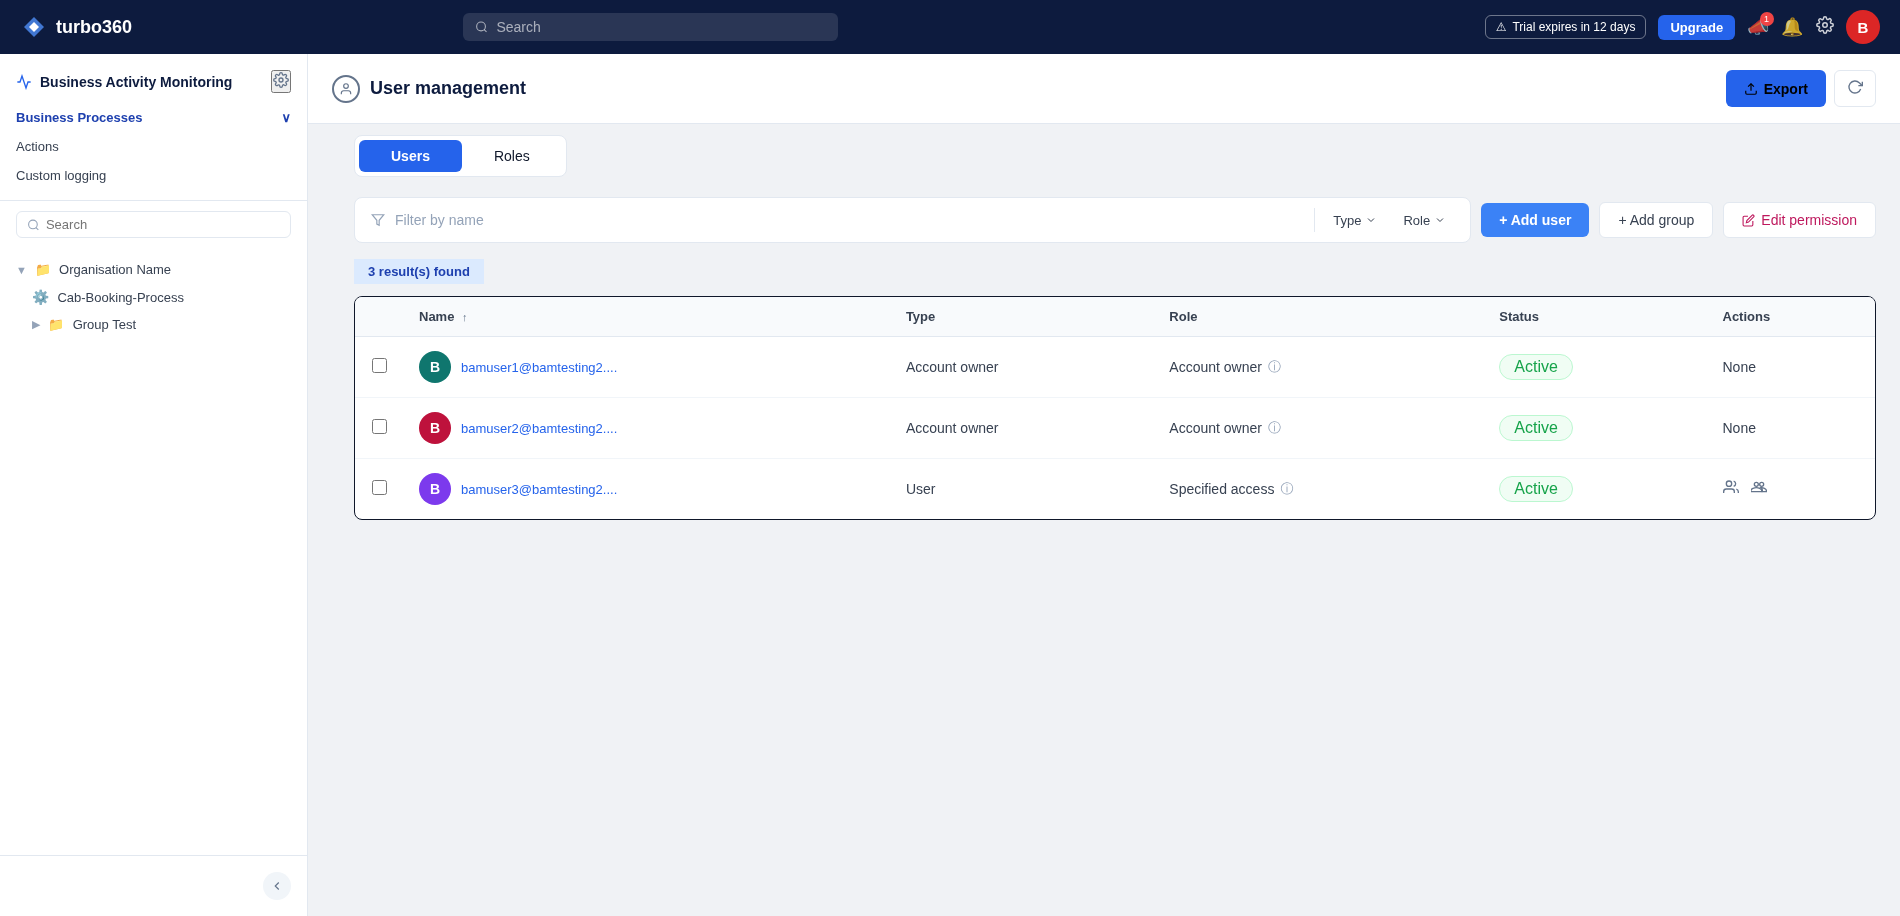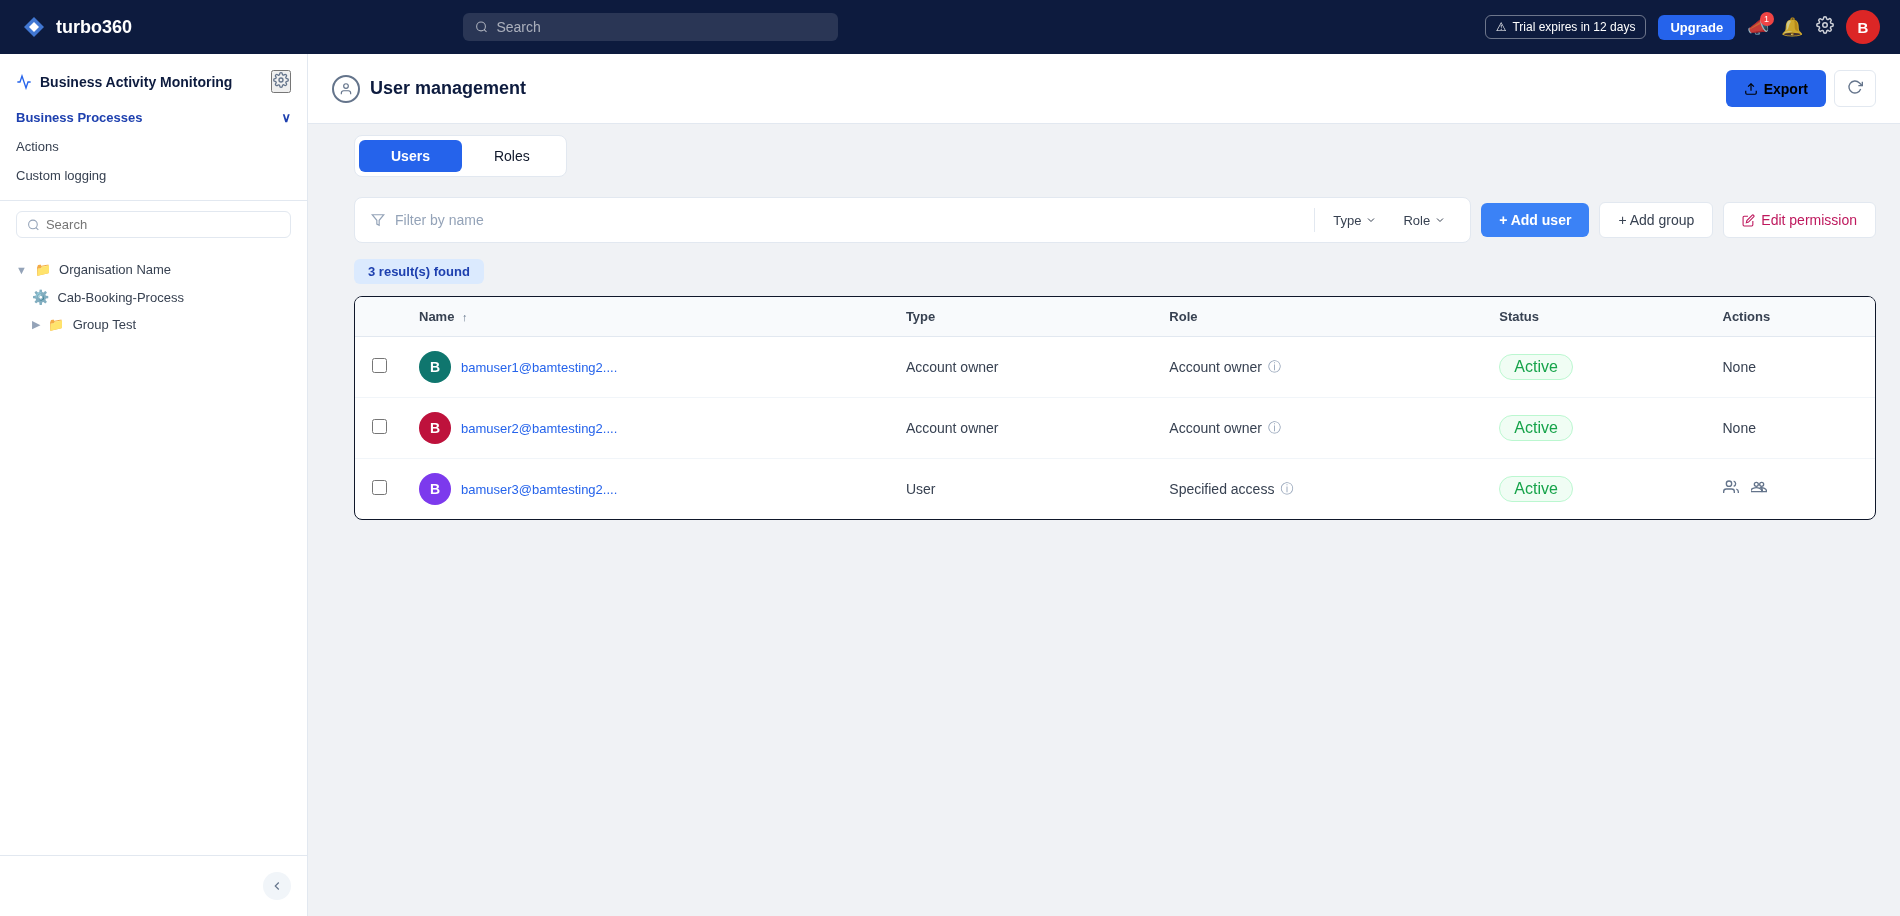--- a/index.html
+++ b/index.html
@@ -76,21 +76,21 @@
     .filter-dropdown { display: flex; align-items: center; gap: 4px; cursor: pointer; color: #374151; font-size: 13px; padding: 4px 8px; border-radius: 4px; }
     .add-user-btn { background: #3b82f6; color: #fff; border: none; border-radius: 6px; padding: 9px 18px; font-size: 14px; cursor: pointer; font-weight: 600; display: flex; align-items: center; gap: 6px; }
     .add-group-btn { background: #fff; color: #374151; border: 1px solid #e2e8f0; border-radius: 6px; padding: 9px 18px; font-size: 14px; cursor: pointer; font-weight: 500; display: flex; align-items: center; gap: 6px; }
     .edit-perm-btn { background: #fff; color: #be185d; border: 1px solid #e2e8f0; border-radius: 6px; padding: 9px 18px; font-size: 14px; cursor: pointer; font-weight: 500; display: flex; align-items: center; gap: 6px; }
 
     
     .filter-actions-row { display: flex; align-items: center; gap: 10px; margin-bottom: 16px; }
     .filter-actions-row .filter-bar { flex: 1; margin-bottom: 0; }
 
     
-    .results-badge { background: #dbeafe; color: #1e40af; border-radius: 6px; padding: 5px 14px; font-size: 13px; font-weight: 600; width: fit-content; margin-bottom: 12px; }
+    .results-badge { background: #dbeafe; color: #1e40af; border-radius: 0; padding: 5px 14px; font-size: 13px; font-weight: 600; width: fit-content; margin-bottom: 12px; }
 
     
     .table-wrapper { background: #fff; border-radius: 8px; border: 1px solid #0f172a; overflow: hidden; }
     table { width: 100%; border-collapse: collapse; }
     thead th { padding: 12px 16px; text-align: left; font-size: 13px; color: #374151; font-weight: 600; background: #f8fafc; border-bottom: 1px solid #e2e8f0; }
     thead th:first-child { width: 48px; }
     tbody tr { border-bottom: 1px solid #f1f5f9; }
     tbody tr:last-child { border-bottom: none; }
     tbody td { padding: 14px 16px; font-size: 14px; color: #374151; }
     tbody td:first-child { text-align: center; width: 48px; }

